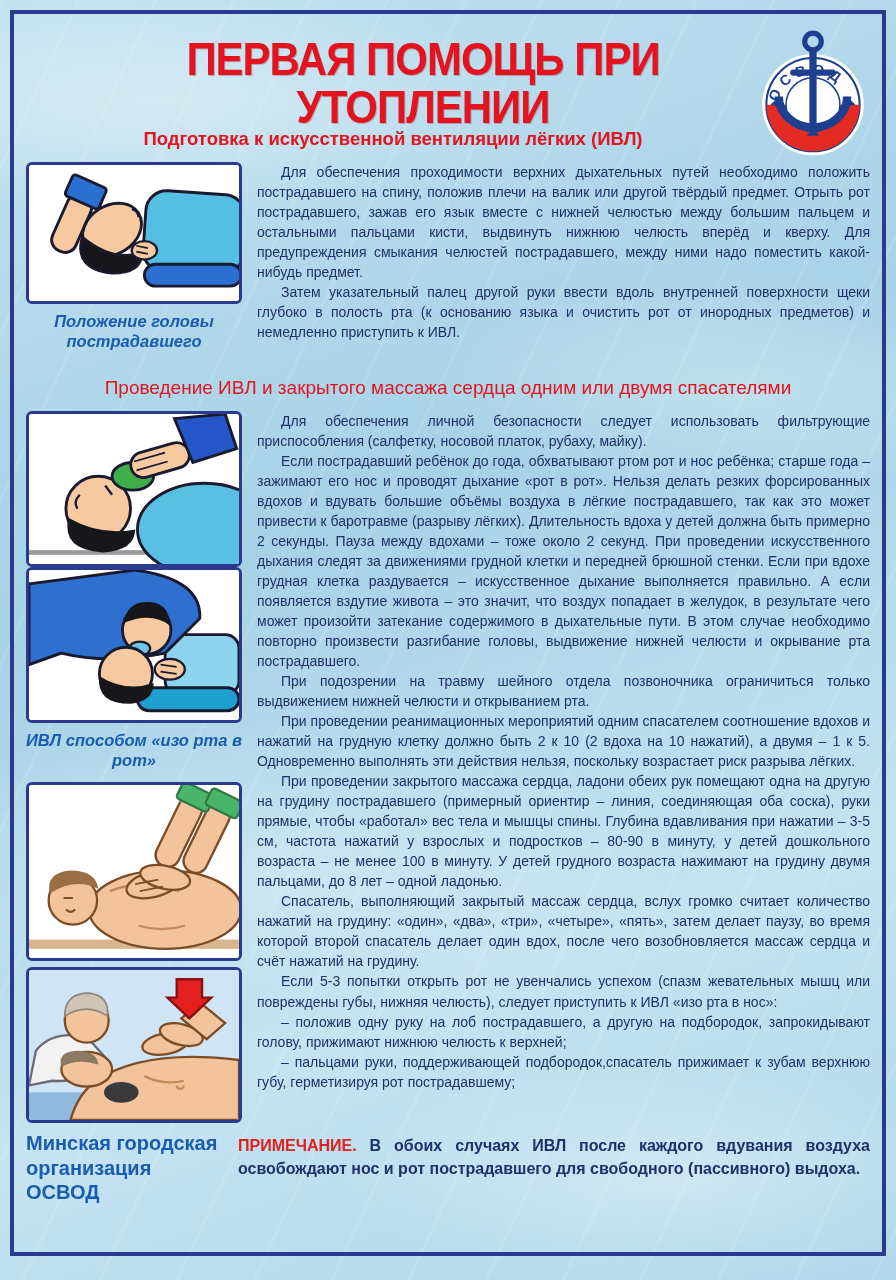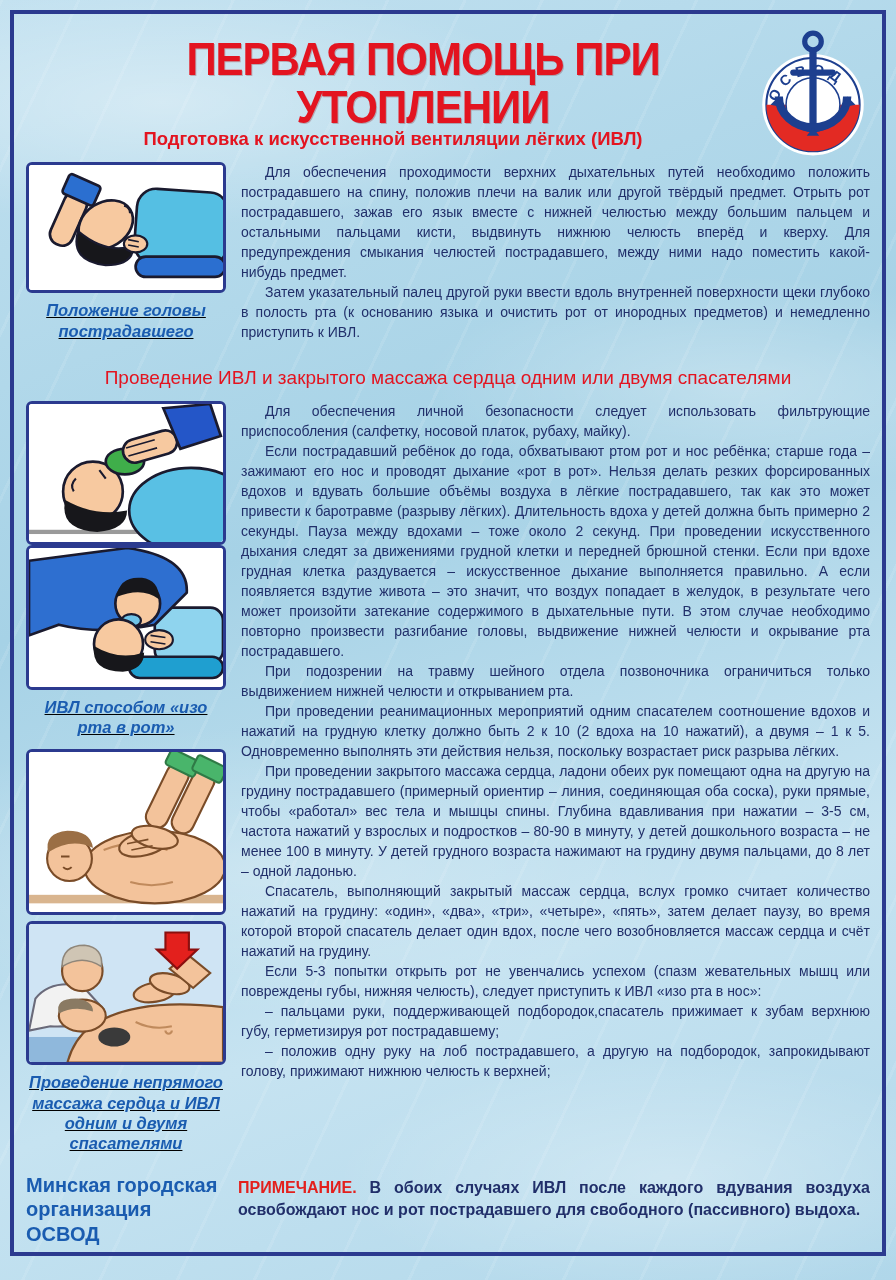--- a/index.html
+++ b/index.html
@@ -18,21 +18,21 @@
   .frame{position:absolute;left:10px;top:10px;right:10px;bottom:24px;border:4px solid #2b3a8f;pointer-events:none;}
   .content{position:absolute;left:26px;top:22px;right:26px;bottom:30px;}
   .title{
     text-align:center;color:#e31420;font-weight:bold;font-size:42px;letter-spacing:-1px;
     margin:14px 90px 4px 40px;line-height:1.02;transform:scaleY(1.12);transform-origin:top center;
     text-shadow:1px 1px 0 rgba(120,0,0,.25);
   }
   .subtitle{text-align:center;color:#e31420;font-weight:bold;font-size:18.5px;margin:6px 110px 12px 0;}
   .logo{position:absolute;top:28px;right:26px;width:114px;height:118px;}
   .layout{display:flex;gap:15px;align-items:flex-start;}
-  .leftcol{width:200px;flex-shrink:0;display:flex;flex-direction:column;text-decoration:underline;}
+  .leftcol{width:216px;flex-shrink:0;display:flex;flex-direction:column;}
   .rightcol{flex:1;color:#212f6a;font-size:14px;line-height:1.43;}
   .rightcol p{margin:0;text-indent:24px;text-align:justify;}
   .panel{margin:0;background:#fff;border:3px solid #2b3a8f;border-radius:6px;overflow:hidden;line-height:0;}
   .panel svg{display:block;width:100%;height:auto;}
   .caption{
     color:#1a5cb0;font-weight:bold;font-style:italic;text-align:center;
     font-size:16.5px;line-height:1.22;margin:7px 0 12px;
   }
   .heading2{text-align:center;color:#e31420;font-weight:normal;font-size:19px;margin:14px 0 12px;}
   .footer{display:flex;gap:16px;align-items:flex-start;margin-top:8px;}
@@ -175,34 +175,33 @@
             <path d="M28,84 Q24,70 44,70 Q60,72 60,82 Q42,76 28,84 Z" fill="#8a7a63"></path>
             <ellipse cx="80" cy="106" rx="15" ry="9" fill="#3a3a3a"></ellipse>
             <ellipse cx="118" cy="64" rx="20" ry="9" fill="#f3c39b" stroke="#7a4c28" stroke-width="2" transform="rotate(-10 118 64)"></ellipse>
             <ellipse cx="132" cy="56" rx="19" ry="9" fill="#f3c39b" stroke="#7a4c28" stroke-width="2" transform="rotate(14 132 56)"></ellipse>
             <path d="M148,28 l22,18 -16,14 -22,-18 z" fill="#f3c39b" stroke="#7a4c28" stroke-width="2"></path>
             <g>
               <polygon points="128,8 150,8 150,24 158,24 139,42 120,24 128,24" fill="#e3201d" stroke="#8a0f0f" stroke-width="2"></polygon>
             </g>
           </svg>
         </figure>
-        <figcaption class="caption">Проведение непрямого массажа сердца и ИВЛ одним и двумя спасателями</figcaption>
 
       </div>
 
       <div class="rightcol">
         <p>Для обеспечения личной безопасности следует использовать фильтрующие приспособления (салфетку, носовой платок, рубаху, майку).</p>
         <p>Если пострадавший ребёнок до года, обхватывают ртом рот и нос ребёнка; старше года – зажимают его нос и проводят дыхание «рот в рот». Нельзя делать резких форсированных вдохов и вдувать большие объёмы воздуха в лёгкие пострадавшего, так как это может привести к баротравме (разрыву лёгких). Длительность вдоха у детей должна быть примерно 2 секунды. Пауза между вдохами – тоже около 2 секунд. При проведении искусственного дыхания следят за движениями грудной клетки и передней брюшной стенки. Если при вдохе грудная клетка раздувается – искусственное дыхание выполняется правильно. А если появляется вздутие живота – это значит, что воздух попадает в желудок, в результате чего может произойти затекание содержимого в дыхательные пути. В этом случае необходимо повторно произвести разгибание головы, выдвижение нижней челюсти и окрывание рта пострадавшего.</p>
         <p>При подозрении на травму шейного отдела позвоночника ограничиться только выдвижением нижней челюсти и открыванием рта.</p>
         <p>При проведении реанимационных мероприятий одним спасателем соотношение вдохов и нажатий на грудную клетку должно быть 2 к 10 (2 вдоха на 10 нажатий), а двумя – 1 к 5. Одновременно выполнять эти действия нельзя, поскольку возрастает риск разрыва лёгких.</p>
         <p>При проведении закрытого массажа сердца, ладони обеих рук помещают одна на другую на грудину пострадавшего (примерный ориентир – линия, соединяющая оба соска), руки прямые, чтобы «работал» вес тела и мышцы спины. Глубина вдавливания при нажатии – 3-5 см, частота нажатий у взрослых и подростков – 80-90 в минуту, у детей дошкольного возраста – не менее 100 в минуту. У детей грудного возраста нажимают на грудину двумя пальцами, до 8 лет – одной ладонью.</p>
         <p>Спасатель, выполняющий закрытый массаж сердца, вслух громко считает количество нажатий на грудину: «один», «два», «три», «четыре», «пять», затем делает паузу, во время которой второй спасатель делает один вдох, после чего возобновляется массаж сердца и счёт нажатий на грудину.</p>
         <p>Если 5-3 попытки открыть рот не увенчались успехом (спазм жевательных мышц или повреждены губы, нижняя челюсть), следует приступить к ИВЛ «изо рта в нос»:</p>
+        <p>– положив одну руку на лоб пострадавшего, а другую на подбородок, запрокидывают голову, прижимают нижнюю челюсть к верхней;</p>
         <p>– пальцами руки, поддерживающей подбородок,спасатель прижимает к зубам верхнюю губу, герметизируя рот пострадавшему;</p>
-        <p>– положив одну руку на лоб пострадавшего, а другую на подбородок, запрокидывают голову, прижимают нижнюю челюсть к верхней;</p>
       </div>
     </div>
 
     <div class="footer">
       <div class="footer-left">
         <div class="org">Минская городская организация ОСВОД</div>
 
       </div>
       <div class="footer-right">
         <p class="note"><span class="note-label">ПРИМЕЧАНИЕ.</span><span> В обоих случаях ИВЛ после каждого вдувания воздуха освобождают нос и рот пострадавшего для свободного (пассивного) выдоха.</span></p>

